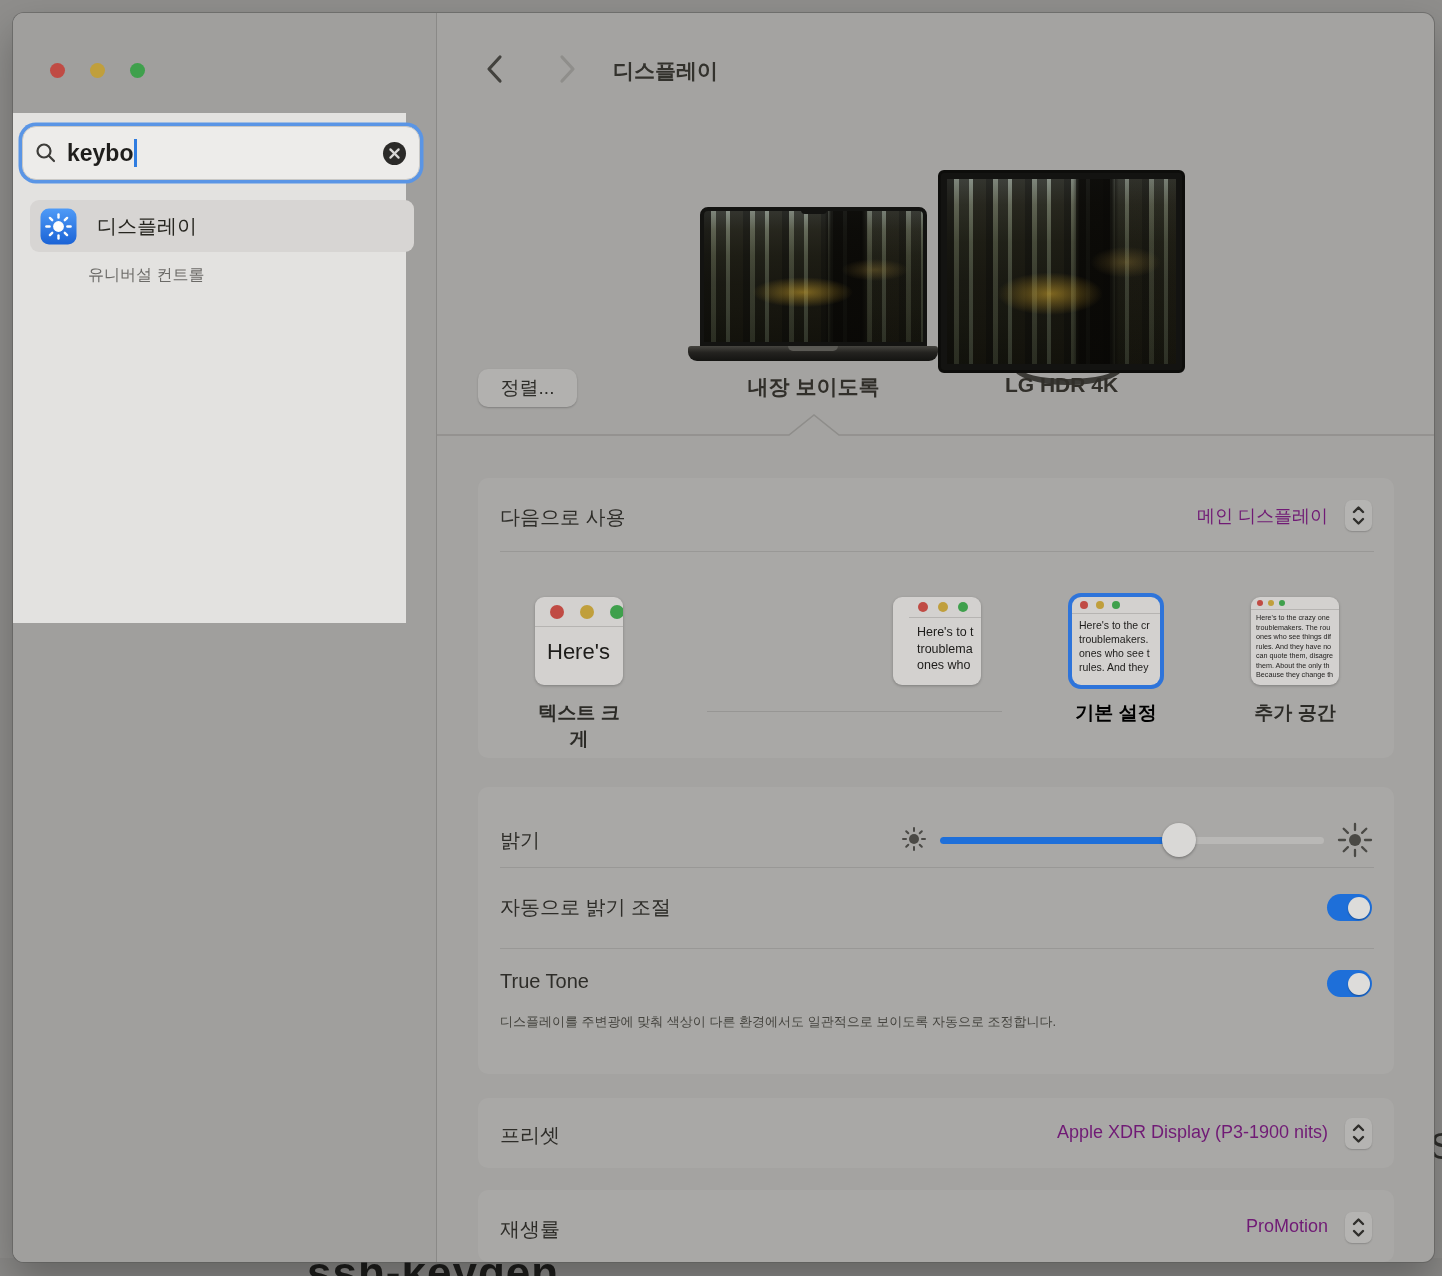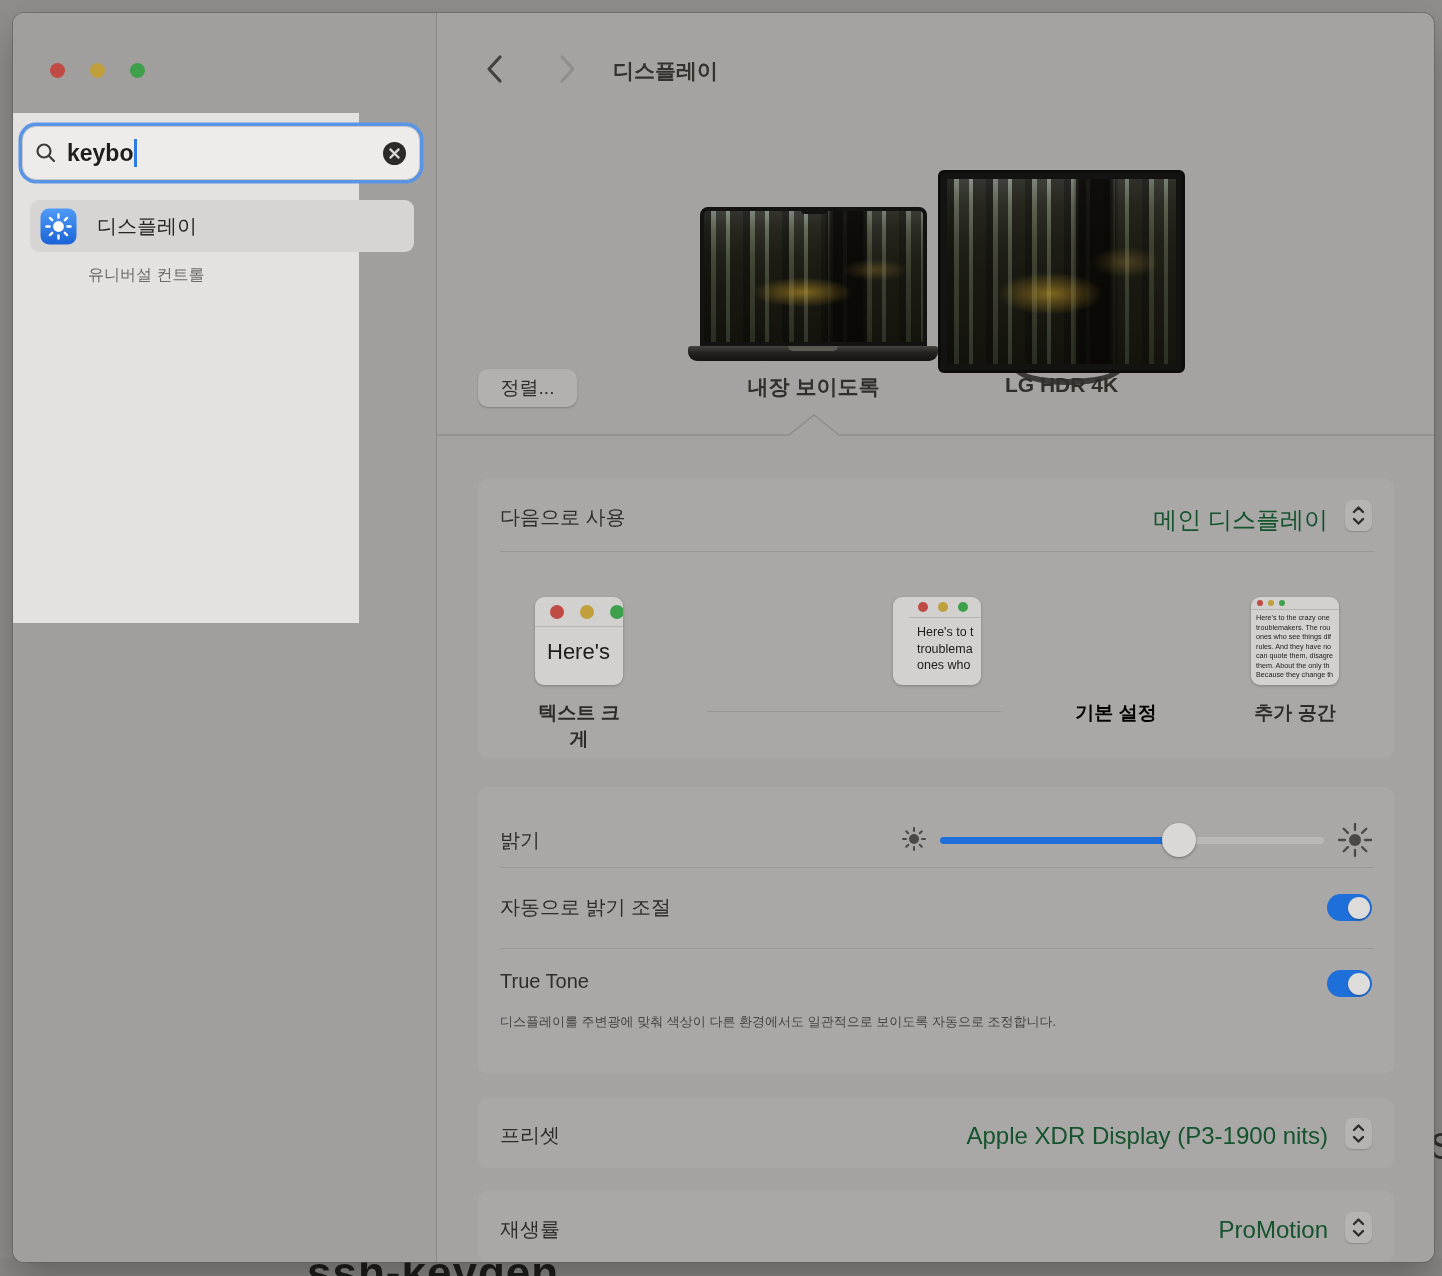--- a/index.html
+++ b/index.html
@@ -23,21 +23,21 @@
     box-shadow:0 0 0 1px rgba(90,89,87,.55), 0 18px 40px rgba(0,0,0,.28);
   }
 
   
   #sidebar { left:0; top:0; width:424px; height:1249px; background:#a09f9d; border-right:1px solid #8a8987; }
   .tl-dot { width:15px; height:15px; border-radius:50%; top:50px; }
   #tl-close { left:37px;  background:#c04b44; }
   #tl-min   { left:77px;  background:#c09f3c; }
   #tl-zoom  { left:117px; background:#3fa04c; }
 
-  #search-overlay { left:0; top:100px; width:346px; height:510px; background:#e3e2e0; }
+  #search-overlay { left:0; top:100px; width:393px; height:510px; background:#e3e2e0; }
 
   #search-field {
     left:9px; top:13px; width:398px; height:54px;
     background:#edecea; border:1px solid #c9c8c5; border-radius:14px;
     box-shadow:0 0 0 3.5px #5a95e5;
     display:flex; align-items:center; padding:0 12px;
   }
   #search-text { font-size:23px; font-weight:600; color:#1f1e1c; margin-left:10px; }
   #search-caret { display:inline-block; width:2.5px; height:28px; background:#2f7ce0; vertical-align:-5px; margin-left:1px; }
   #search-clear { margin-left:auto; width:25px; height:25px; }
@@ -84,21 +84,21 @@
   #selected-display-pointer { left:424px; top:398px; width:997px; height:30px; }
 
   
   .card { left:465px; width:916px; background:#a9a8a6; border-radius:10px; }
   #card-use-as { top:465px; height:280px; }
   #card-brightness { top:774px; height:287px; }
   #card-preset { top:1085px; height:70px; }
   #card-refresh { top:1177px; height:72px; }
 
   .row-label { font-size:20px; color:#2e2d29; }
-  .row-value { font-size:24px; color:#14532d; }
+  .row-value { font-size:18px; color:#701a75; }
   .inner-divider { position:absolute; left:22px; right:20px; height:1px; background:#999896; }
 
   .stepper {
     position:absolute; width:27px; height:31px; background:#b5b4b2; border-radius:7px;
     display:flex; align-items:center; justify-content:center; box-shadow:0 1px 1.5px rgba(0,0,0,.18);
   }
 
   
   .thumb { position:absolute; top:119px; width:88px; height:88px; background:#d3d1cf; border-radius:9px; overflow:hidden;
            box-shadow:0 1px 3px rgba(0,0,0,.25); }
@@ -239,20 +239,31 @@
     <div class="thumb" id="thumb-3">
       <div class="thumb-bar">
         <span class="thumb-dot dot-red"></span>
         <span class="thumb-dot dot-yel"></span>
         <span class="thumb-dot dot-grn"></span>
       </div>
       <div class="thumb-text">Here's to t
 troublema
 ones who</div>
     </div>
+    <div class="thumb selected" id="thumb-4">
+      <div class="thumb-bar">
+        <span class="thumb-dot dot-red"></span>
+        <span class="thumb-dot dot-yel"></span>
+        <span class="thumb-dot dot-grn"></span>
+      </div>
+      <div class="thumb-text">Here's to the cr
+troublemakers.
+ones who see t
+rules. And they</div>
+    </div>
     <div class="thumb" id="thumb-5">
       <div class="thumb-bar">
         <span class="thumb-dot dot-red"></span>
         <span class="thumb-dot dot-yel"></span>
         <span class="thumb-dot dot-grn"></span>
       </div>
       <div class="thumb-text">Here's to the crazy one
 troublemakers. The rou
 ones who see things dif
 rules. And they have no

